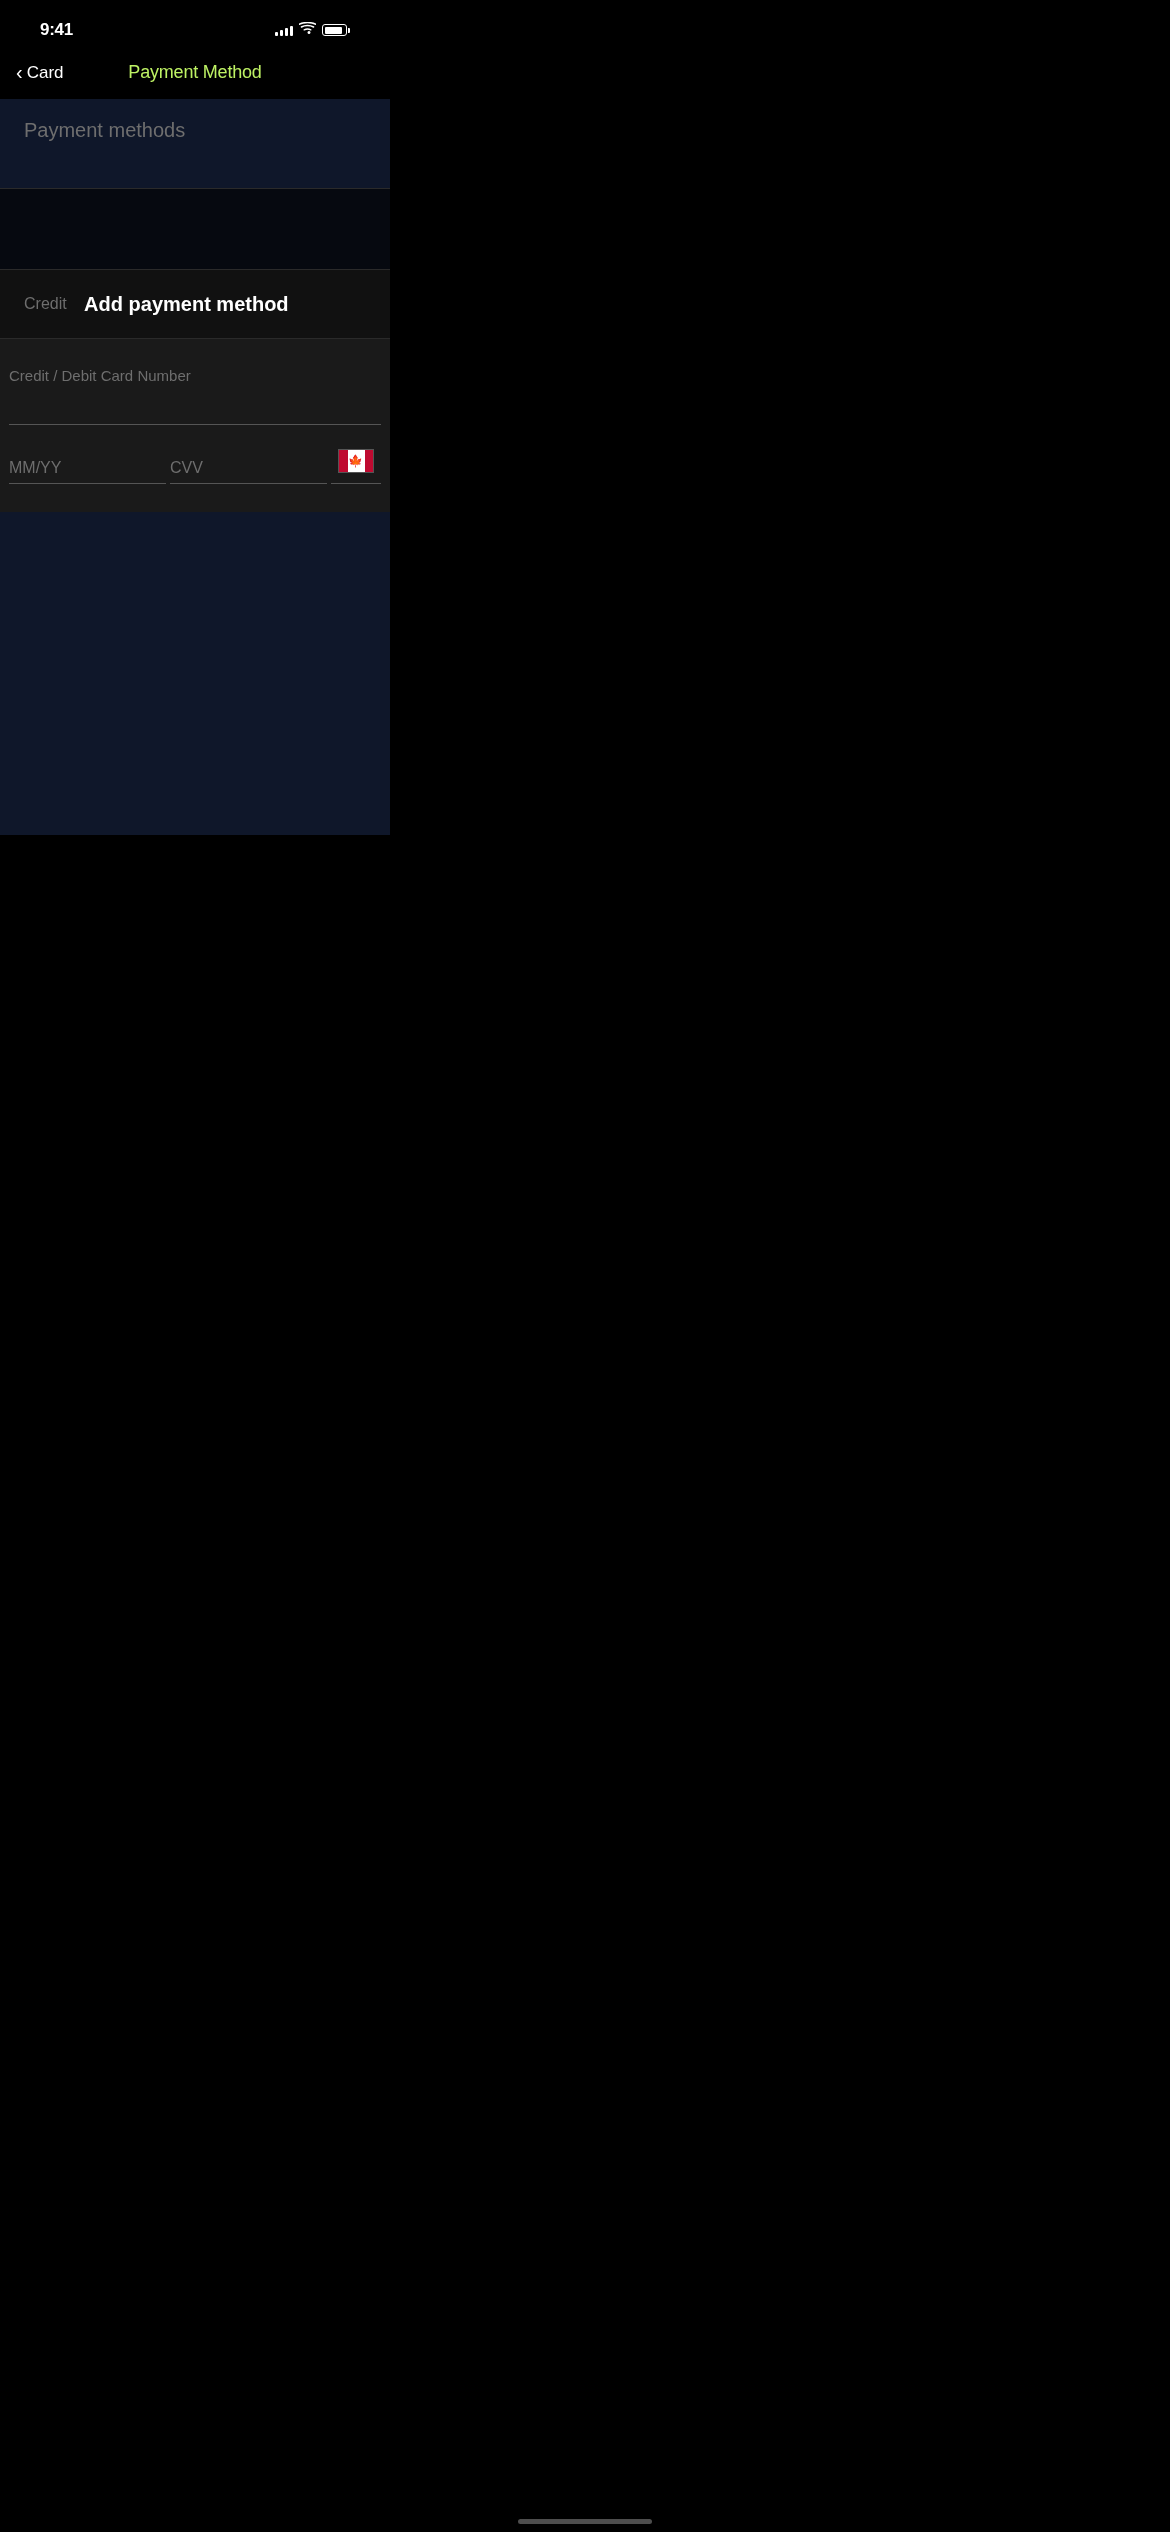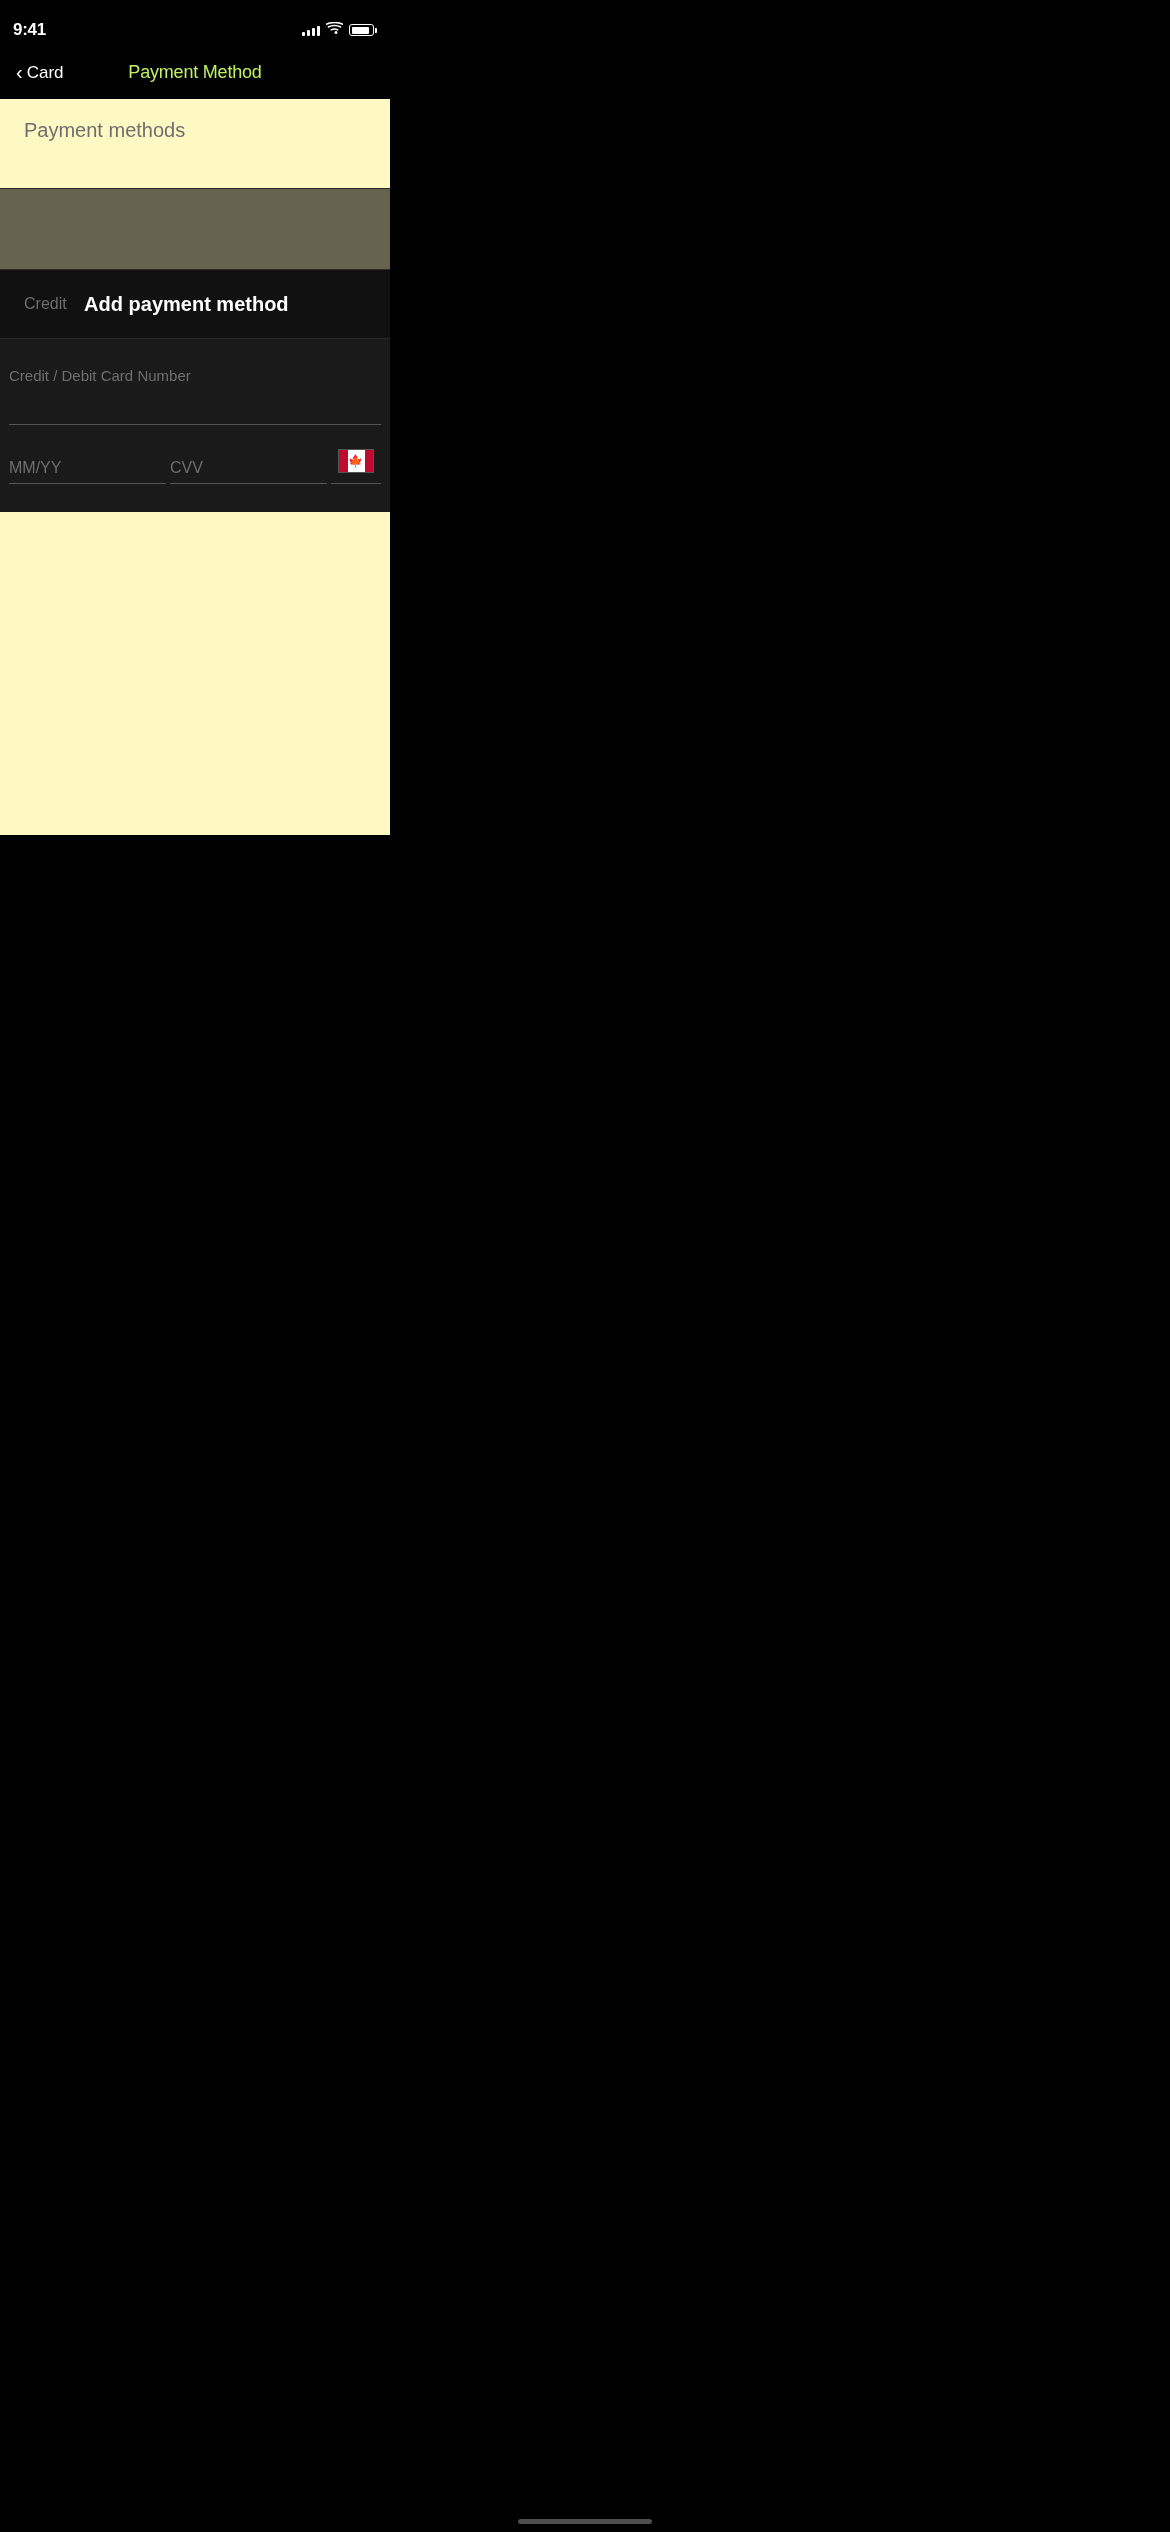--- a/index.html
+++ b/index.html
@@ -13,21 +13,21 @@
       min-height: 844px;
       overflow-x: hidden;
       position: relative;
     }
 
     
     .status-bar {
       display: flex;
       justify-content: space-between;
       align-items: center;
-      padding: 14px 13px 8px;
+      padding: 14px 40px 8px;
       height: 54px;
     }
 
     .status-time {
       font-size: 17px;
       font-weight: 600;
       color: #fff;
       letter-spacing: -0.3px;
     }
 
@@ -279,21 +279,21 @@
       transform: translateX(-50%);
       width: 134px;
       height: 5px;
       background: #fff;
       border-radius: 3px;
       opacity: 0.3;
     }
 
     .main-content {
       min-height: calc(844px - 54px - 54px);
-      background: #fef9c3;
+      background: #0f172a;
     }
 
   </style>
 </head>
 <body>
 
 <div class="status-bar">
   <span class="status-time">9:41</span>
   <div class="status-icons">
 

